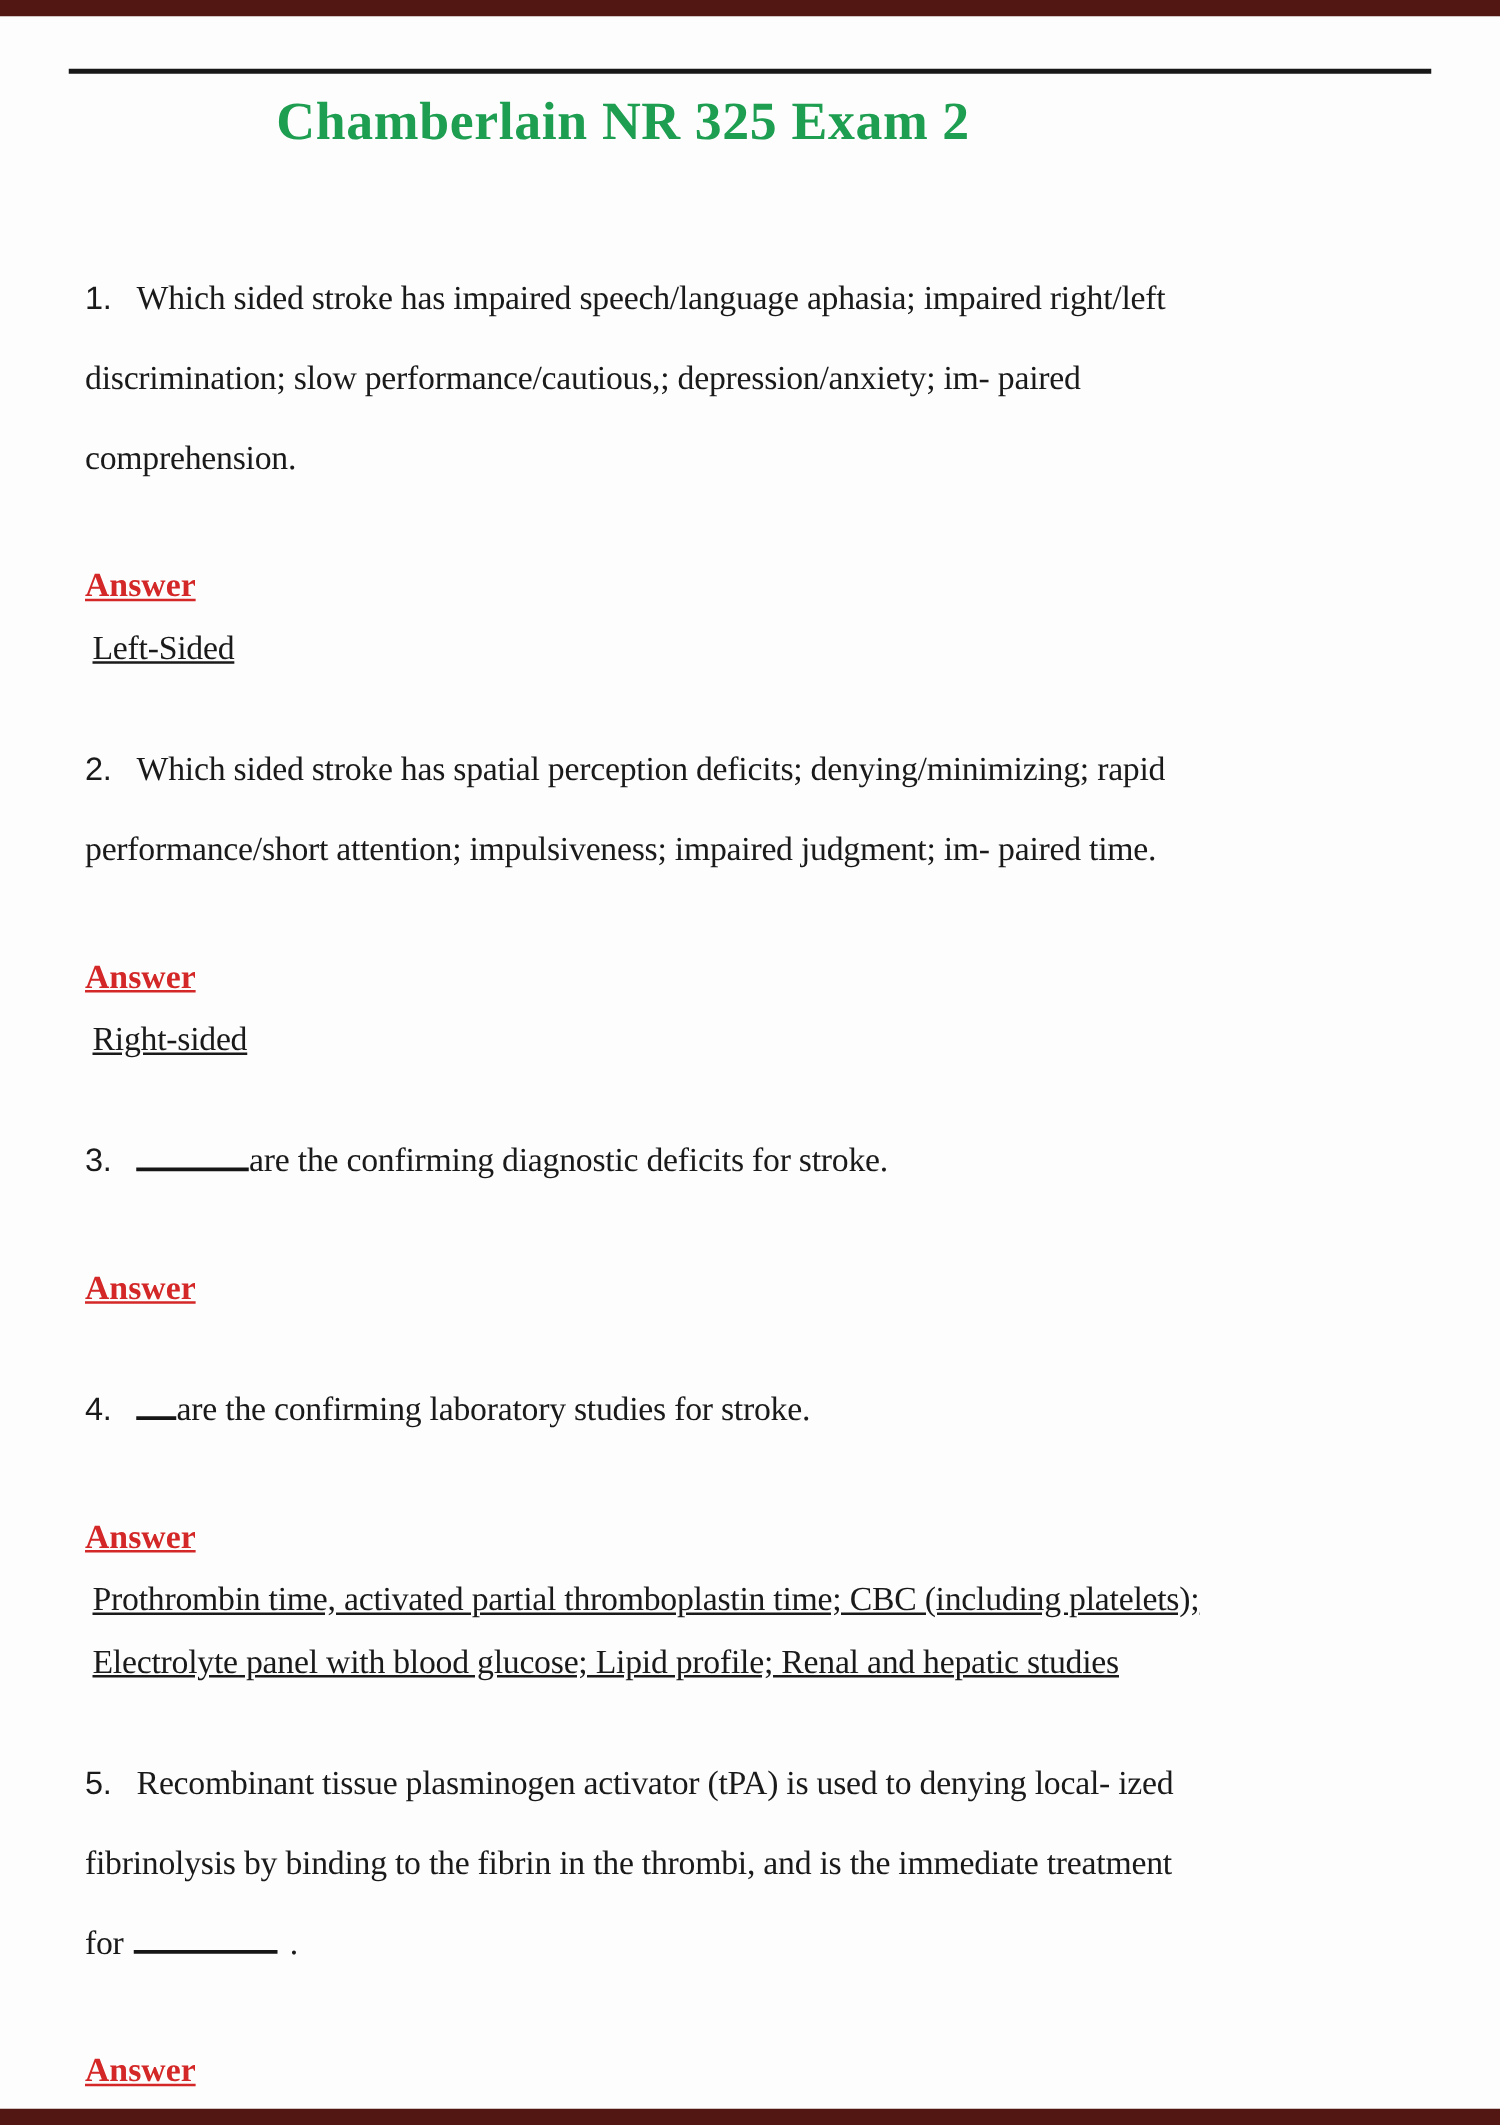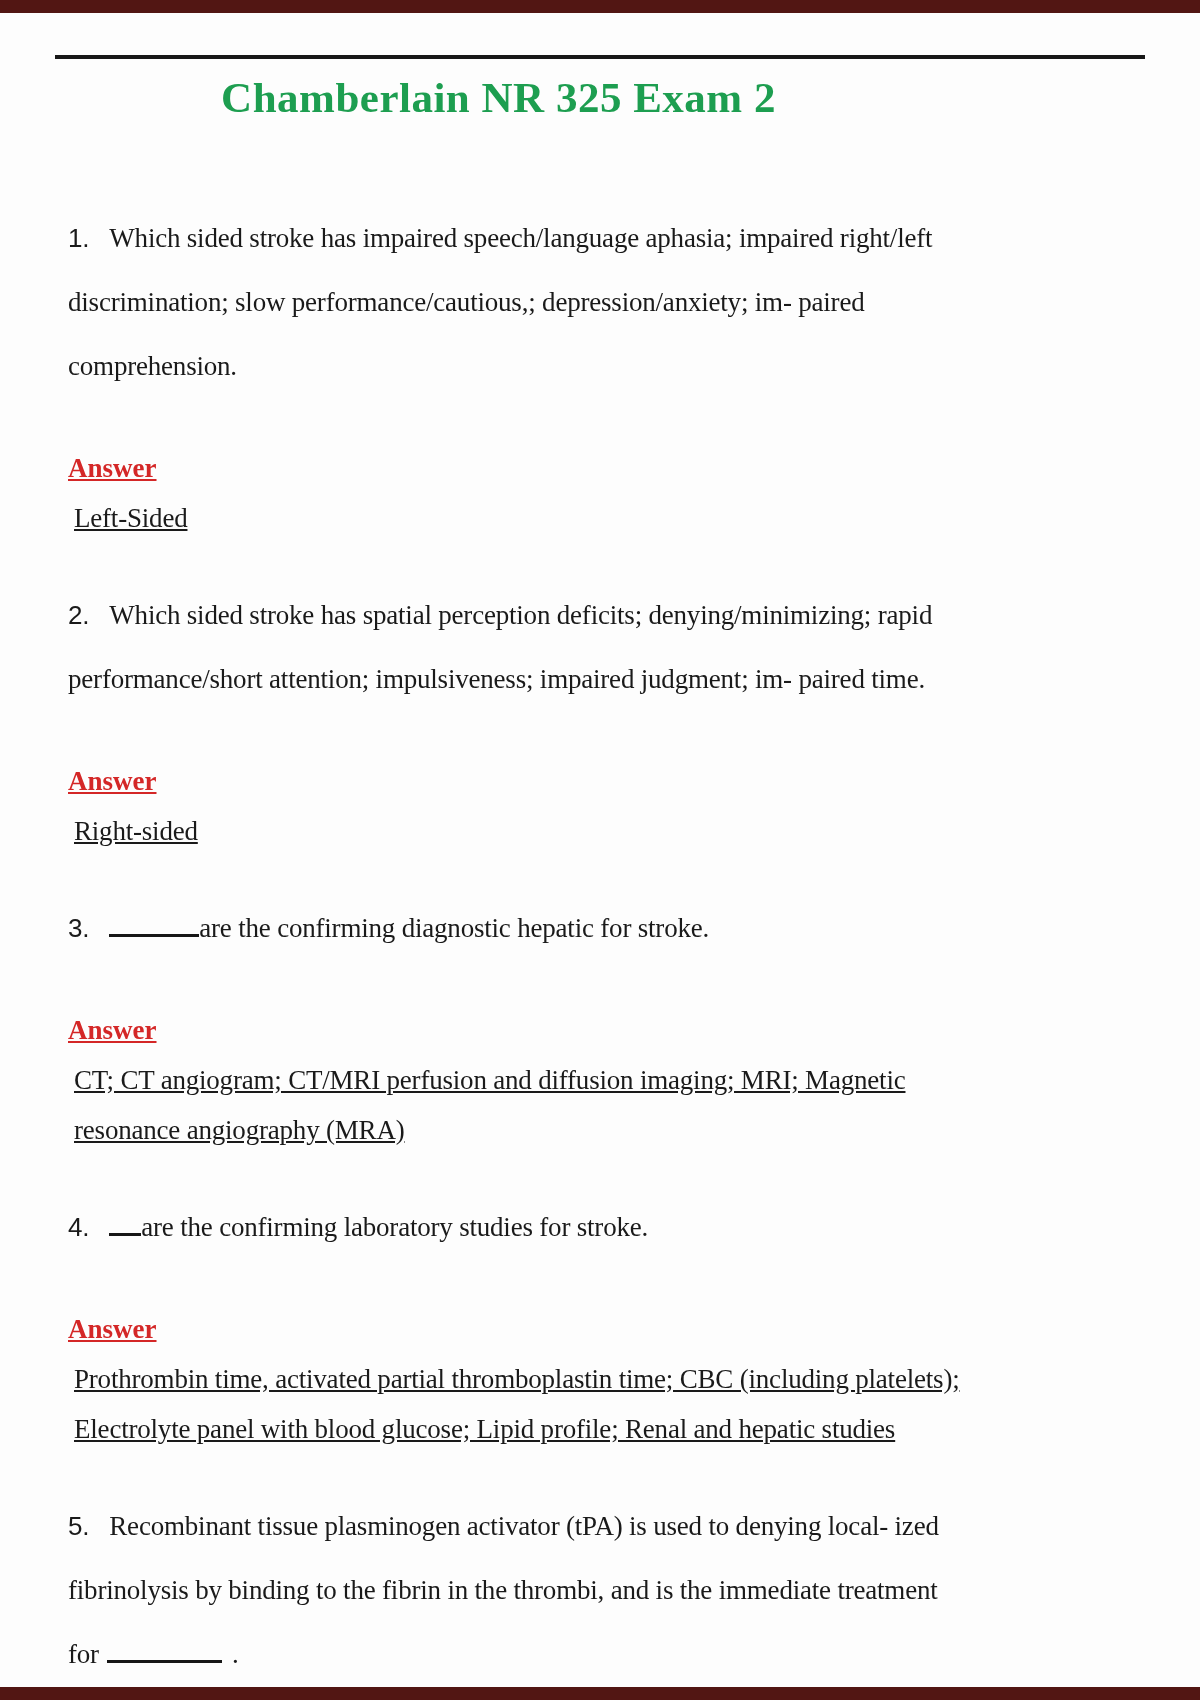--- a/index.html
+++ b/index.html
@@ -124,23 +124,22 @@
   <h1 class="title">Chamberlain NR 325 Exam 2</h1>
 
   <p class="question first"><span class="qnum">1.</span><span>Which sided stroke has impaired speech/language aphasia; impaired right/left discrimination; slow performance/cautious,; depression/anxiety; im- paired comprehension.</span></p>
   <p class="answer-label">Answer</p>
   <p class="answer-text">Left-Sided</p>
 
   <p class="question"><span class="qnum">2.</span><span>Which sided stroke has spatial perception deficits; denying/minimizing; rapid performance/short attention; impulsiveness; impaired judgment; im- paired time.</span></p>
   <p class="answer-label">Answer</p>
   <p class="answer-text">Right-sided</p>
 
-  <p class="question"><span class="qnum">3.</span><span class="blank w-q3"></span><span>are the confirming diagnostic hepatic for stroke.</span></p>
+  <p class="question"><span class="qnum">3.</span><span class="blank w-q3"></span><span>are the confirming diagnostic deficits for stroke.</span></p>
   <p class="answer-label">Answer</p>
-  <p class="answer-text">CT; CT angiogram; CT/MRI perfusion and diffusion imaging; MRI; Magnetic resonance angiography (MRA)</p>
 
   <p class="question"><span class="qnum">4.</span><span class="blank w-q4"></span><span>are the confirming laboratory studies for stroke.</span></p>
   <p class="answer-label">Answer</p>
   <p class="answer-text">Prothrombin time, activated partial thromboplastin time; CBC (including platelets); Electrolyte panel with blood glucose; Lipid profile; Renal and hepatic studies</p>
 
   <p class="question"><span class="qnum">5.</span><span>Recombinant tissue plasminogen activator (tPA) is used to denying local- ized fibrinolysis by binding to the fibrin in the thrombi, and is the immediate treatment for</span><span class="blank w-q5"></span><span>.</span></p>
   <p class="answer-label">Answer</p>
 
 
 </div>

